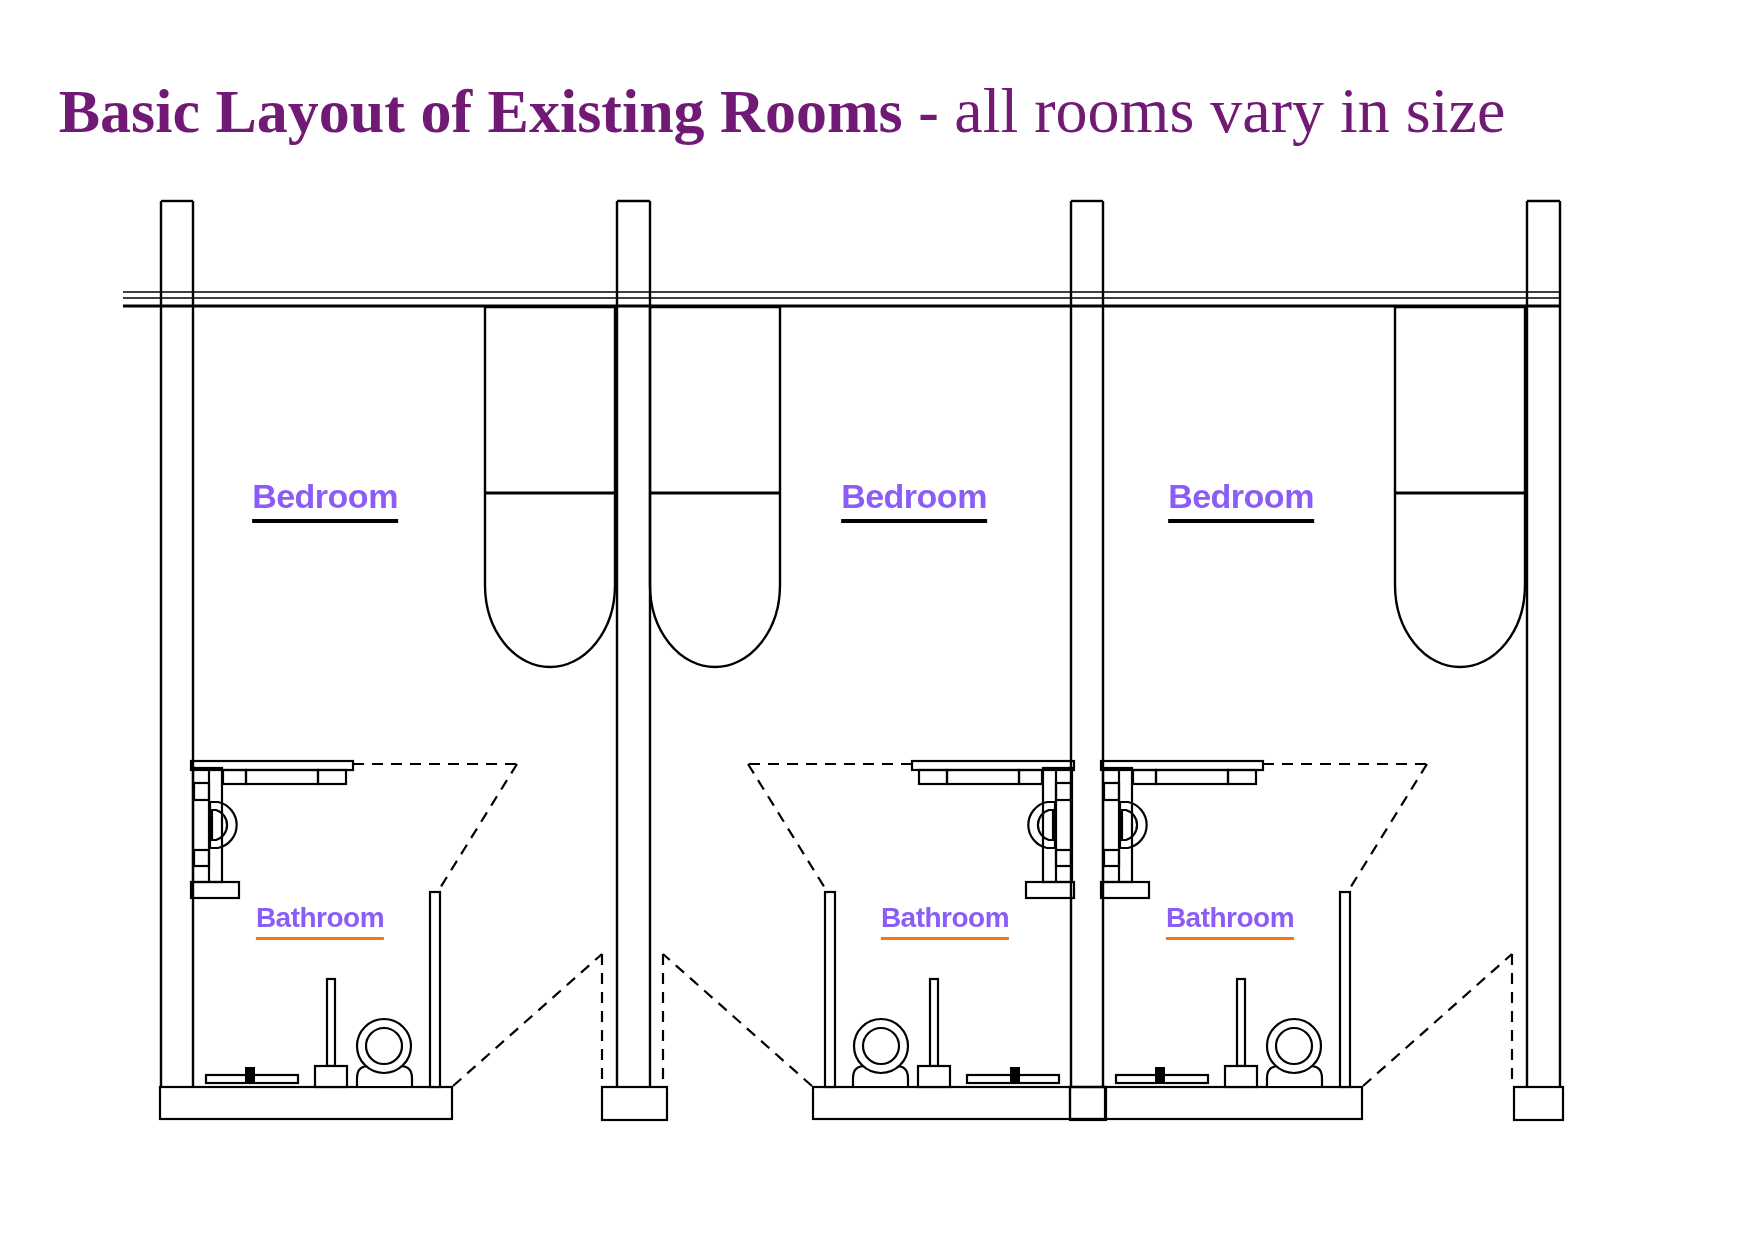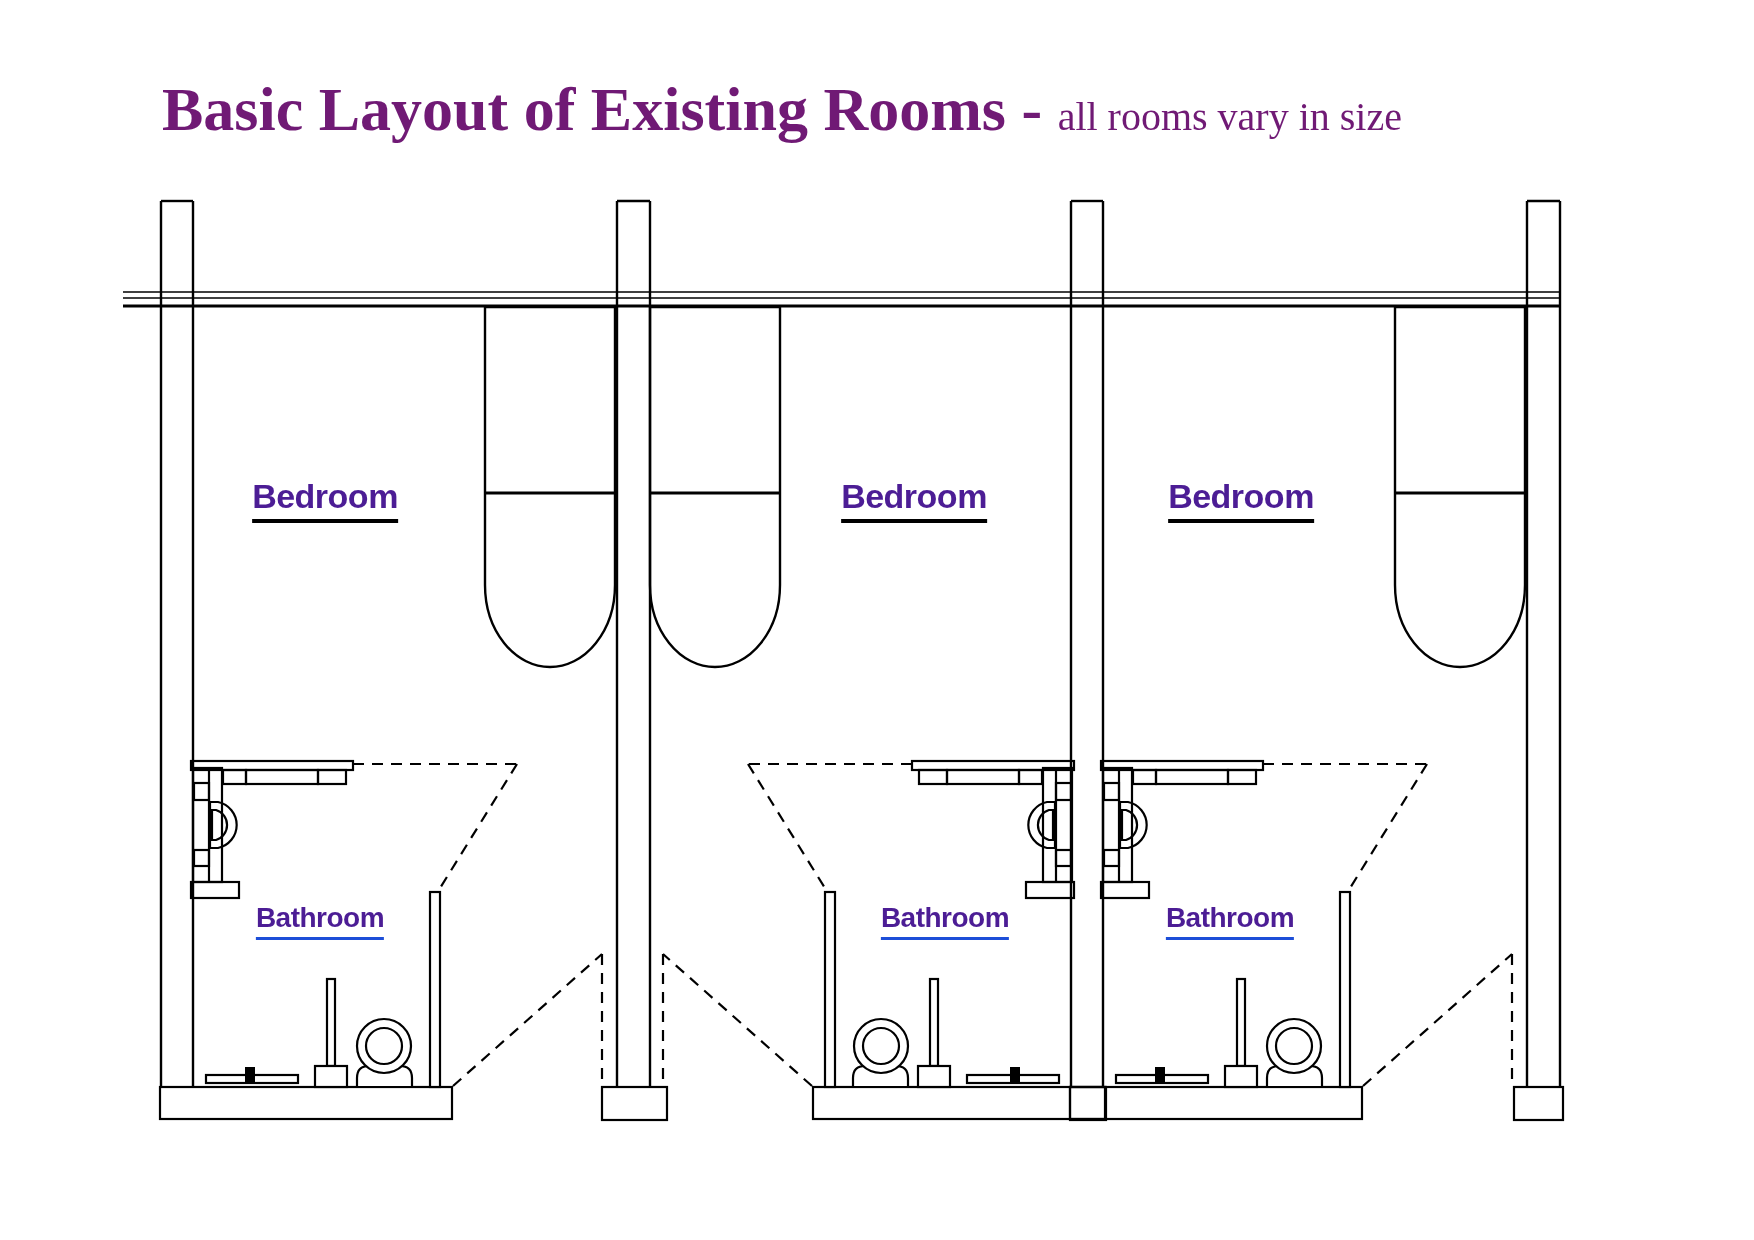--- a/index.html
+++ b/index.html
@@ -5,26 +5,26 @@
   html,body{margin:0;padding:0;background:#ffffff;}
   body{width:1754px;height:1240px;position:relative;overflow:hidden;
        font-family:"Liberation Sans", sans-serif;}
   .stage{position:absolute;inset:0;}
   svg{position:absolute;left:0;top:0;}
   .title{position:absolute;top:74px;left:782px;transform:translateX(-50%);
          white-space:nowrap;display:flex;align-items:baseline;
          font-family:"Liberation Serif", serif;color:#701a75;}
   .title .main{font-weight:bold;font-size:62px;letter-spacing:0px;}
   .title .dash{font-weight:bold;font-size:62px;white-space:pre;}
-  .title .sub{font-weight:normal;font-size:40px;}
+  .title .sub{font-weight:normal;font-size:64px;}
   .room-label{position:absolute;transform:translate(-50%,-50%);
-              font-weight:bold;color:#4c1d95;white-space:nowrap;
+              font-weight:bold;color:#8b5cf6;white-space:nowrap;
               padding-bottom:3px;}
   .room-label.bedroom{font-size:34px;letter-spacing:-0.5px;border-bottom:4px solid #000;}
-  .room-label.bathroom{font-size:28px;letter-spacing:-0.5px;border-bottom:3px solid #1d4ed8;}
+  .room-label.bathroom{font-size:28px;letter-spacing:-0.5px;border-bottom:3px solid #f97316;}
 </style>
 </head>
 <body>
 
 <div class="stage">
 
   <div class="title">
     <span class="main">Basic Layout of Existing Rooms</span>
       <span class="dash"> - </span>
       <span class="sub">all rooms vary in size</span>

